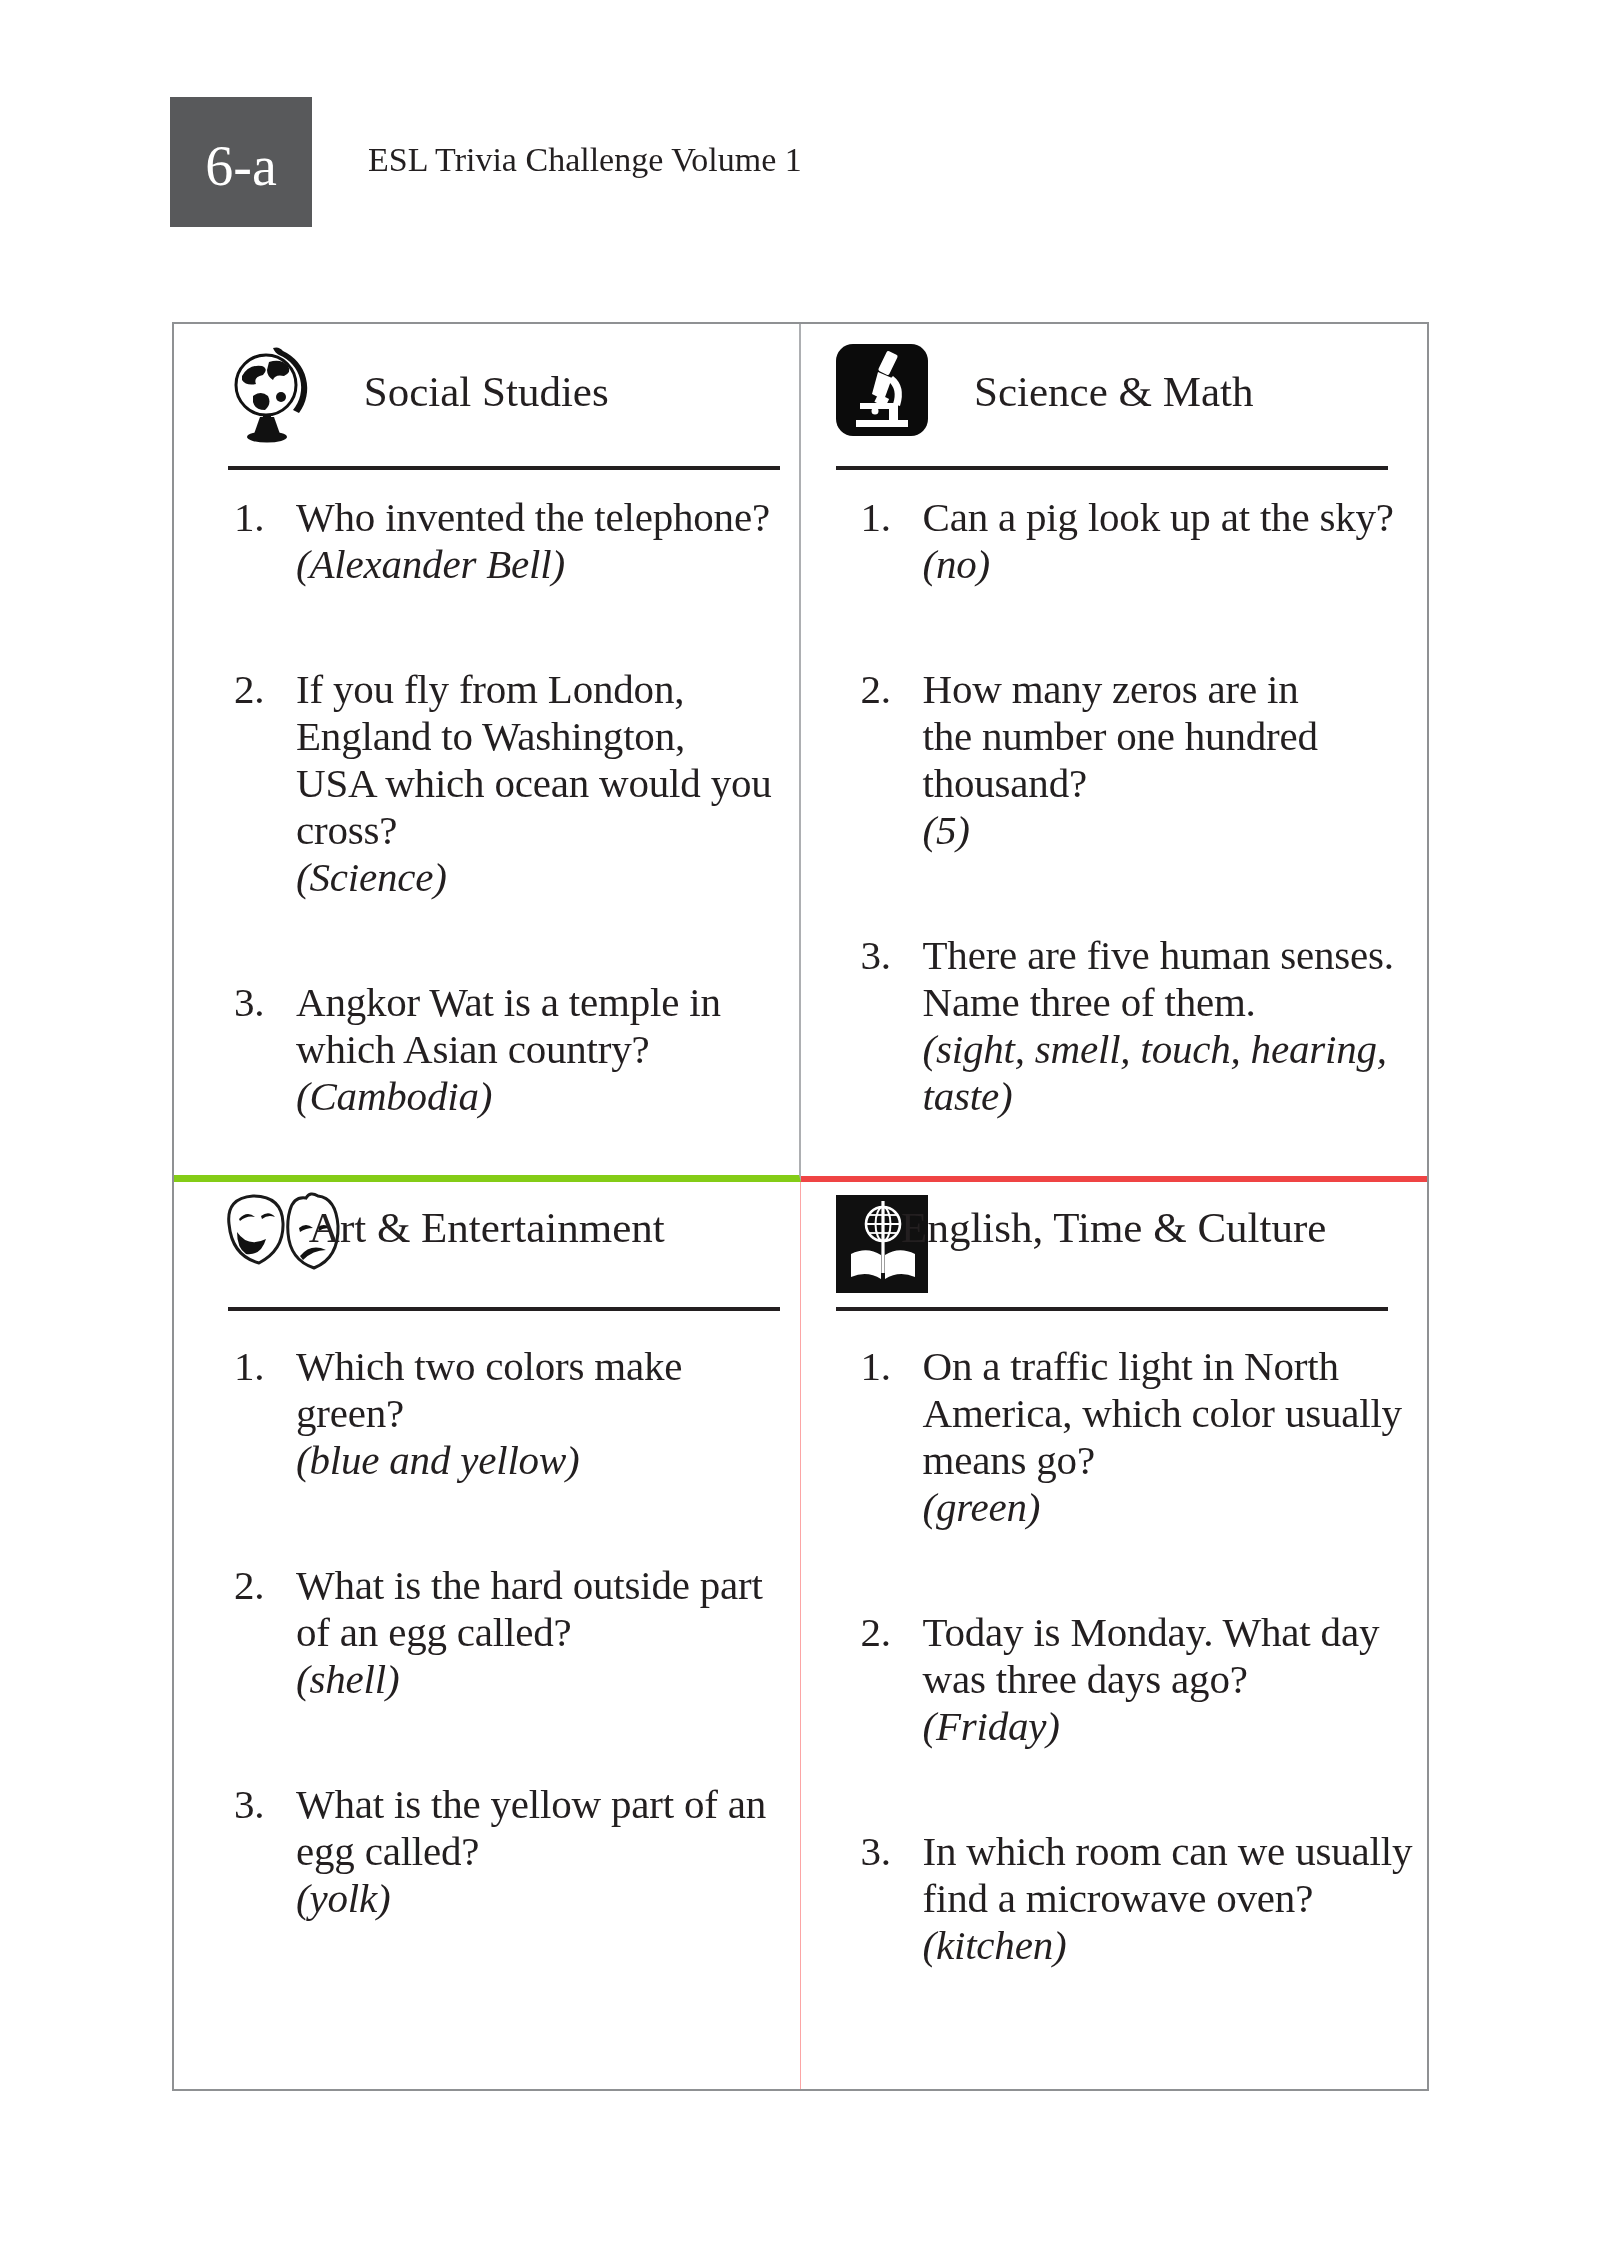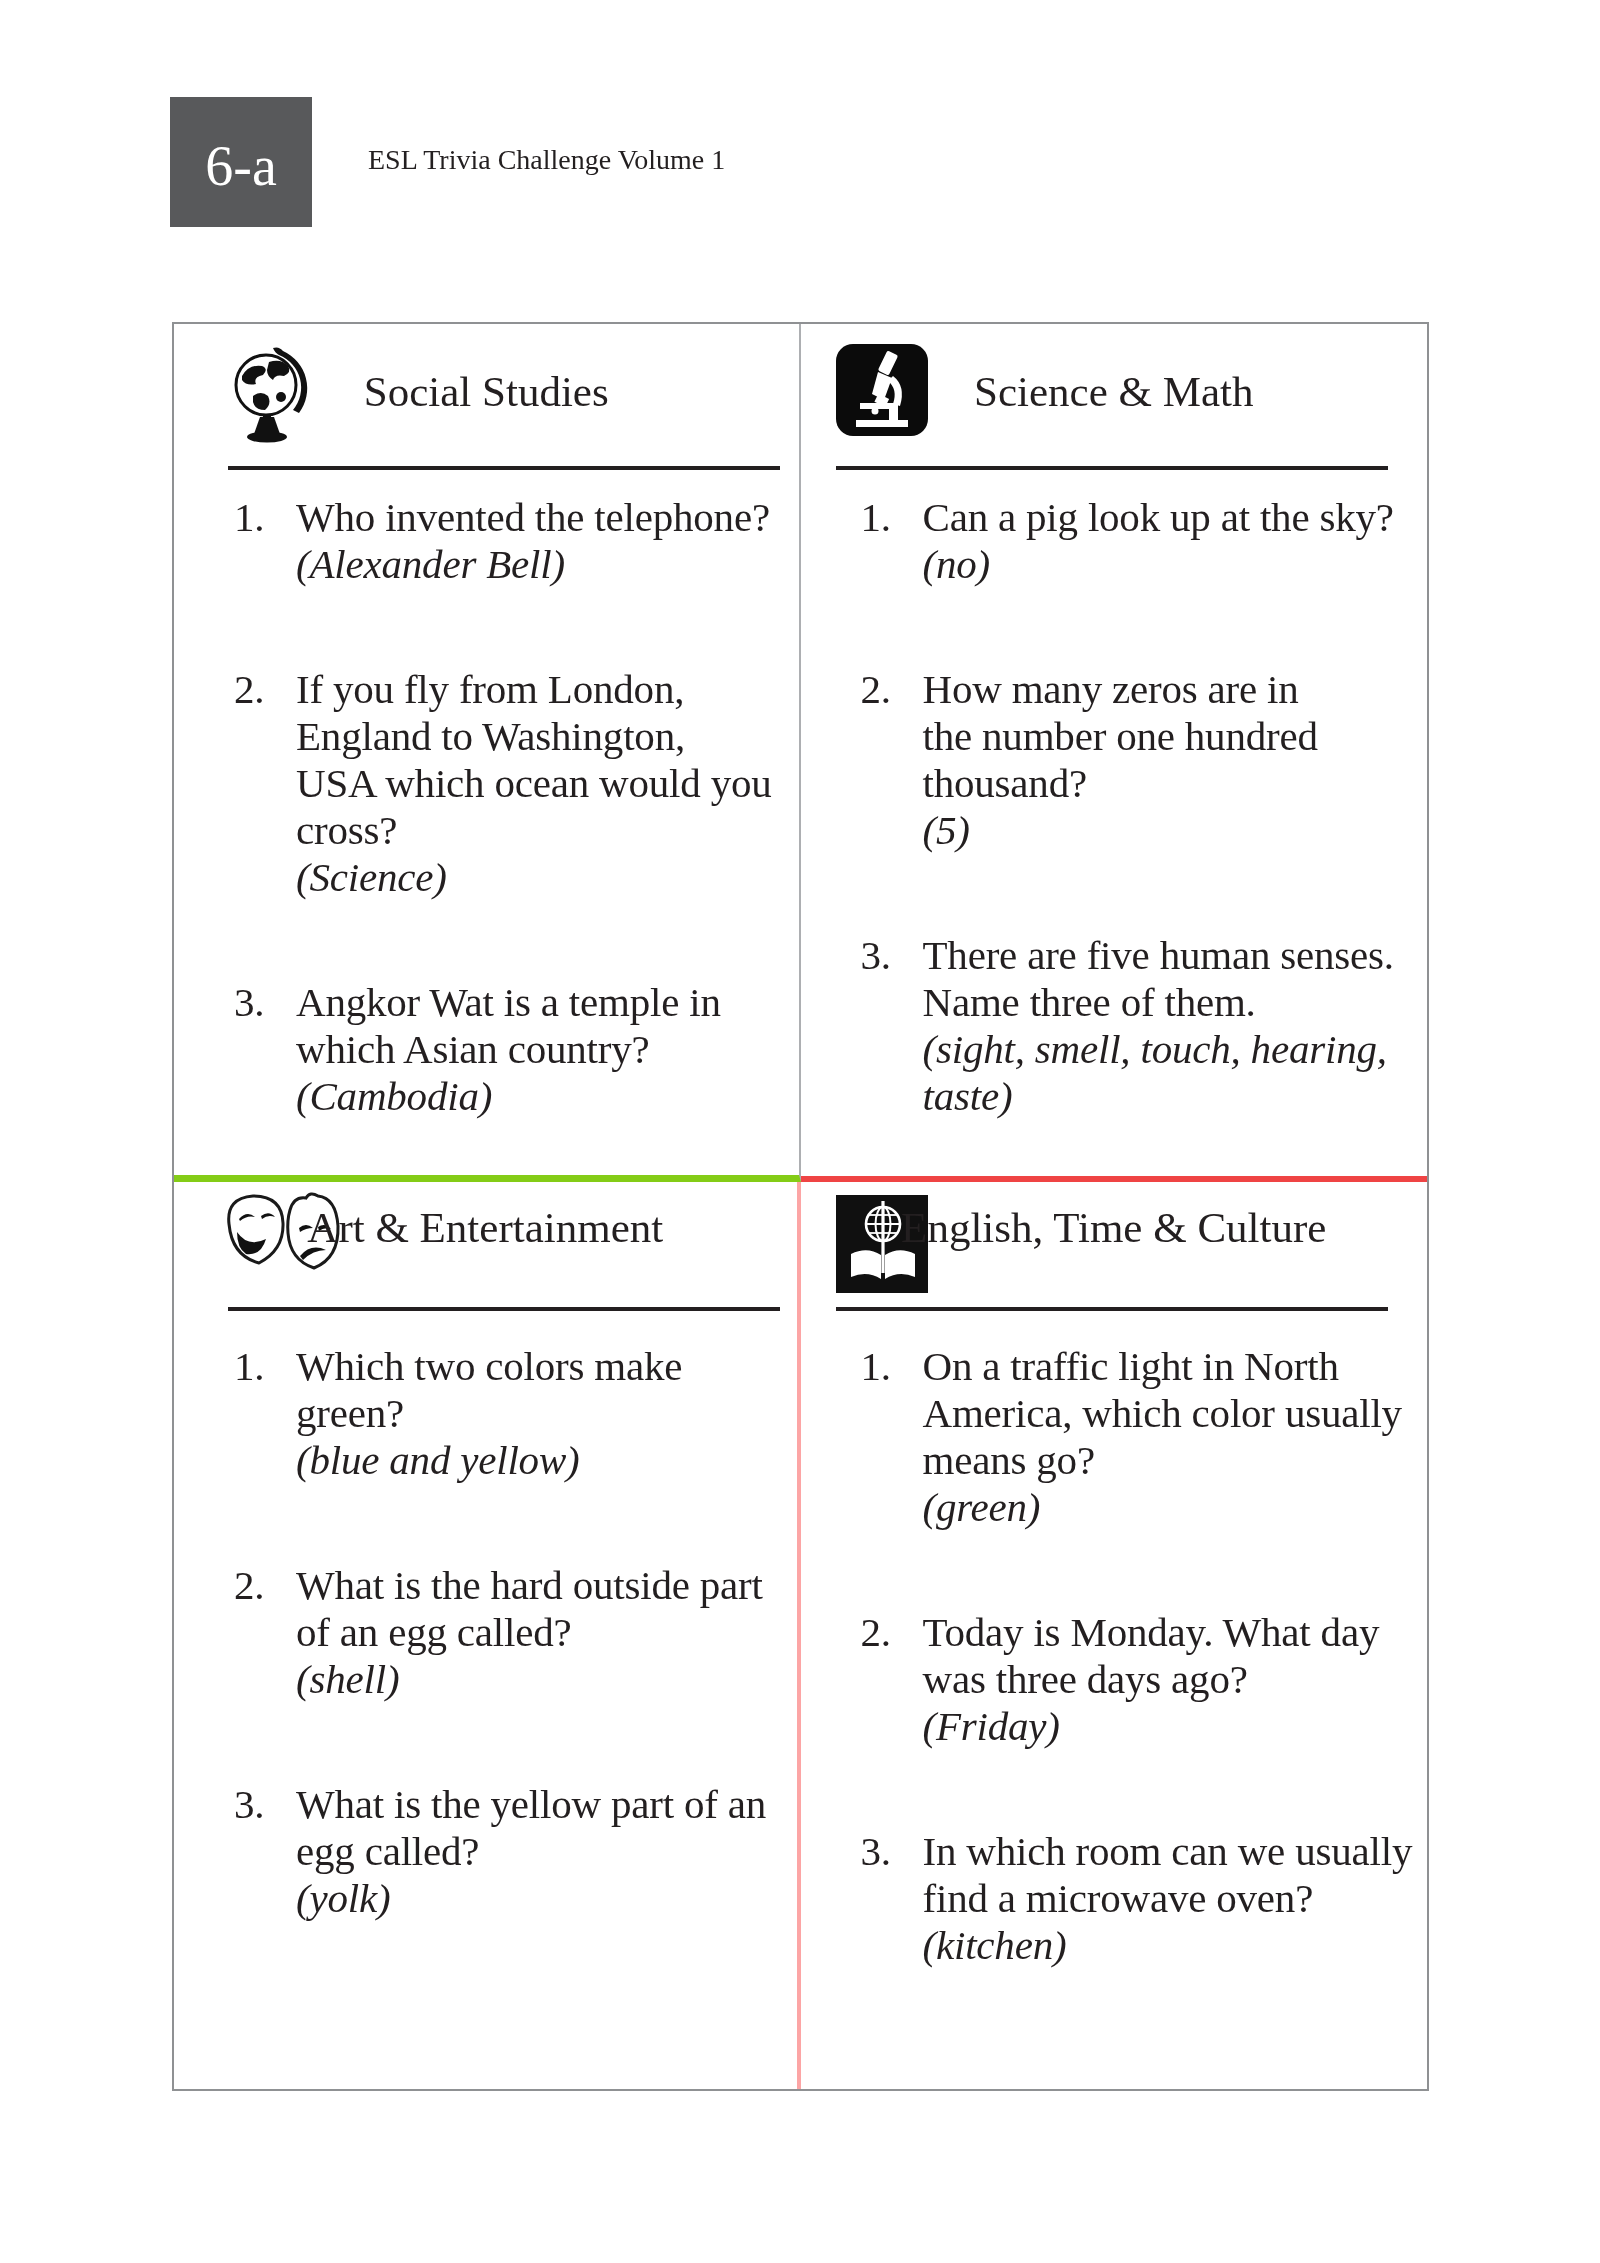--- a/index.html
+++ b/index.html
@@ -13,32 +13,32 @@
   }
   
   .tab{
     position:absolute;left:170px;top:97px;width:142px;height:130px;
     background:#58595b;color:#ffffff;
     display:flex;align-items:center;justify-content:center;
     font-size:56px;padding-top:8px;box-sizing:border-box;
   }
   .doc-title{
     position:absolute;left:368px;top:139px;
-    font-size:28px;line-height:42px;white-space:nowrap;
+    font-size:34px;line-height:42px;white-space:nowrap;
   }
   
   .card{
     position:absolute;left:172px;top:322px;width:1257px;height:1769px;
     border:2px solid #8f9193;box-sizing:border-box;
     display:grid;grid-template-columns:1fr 1fr;grid-template-rows:858px auto;
   }
   .quad{position:relative;box-sizing:border-box;}
   .quad.tl{border-right:2px solid #adafb2;border-bottom:7px solid #84cc16;}
   .quad.tr{border-bottom:6px solid #ef4444;}
-  .quad.bl{border-right:4px solid #fca5a5;}
+  .quad.bl{border-right:1px solid #fca5a5;}
   .quad-header{position:relative;}
   .tl .quad-header,.tr .quad-header{height:146px;}
   .bl .quad-header,.br .quad-header{height:129px;}
   .section-icon{position:absolute;}
   .tl .section-icon{left:55px;top:20px;}
   .tr .section-icon{left:35px;top:20px;}
   .bl .section-icon{left:40px;top:6px;}
   .br .section-icon{left:35px;top:13px;}
   .quad-title{
     position:absolute;left:0;width:100%;text-align:center;

